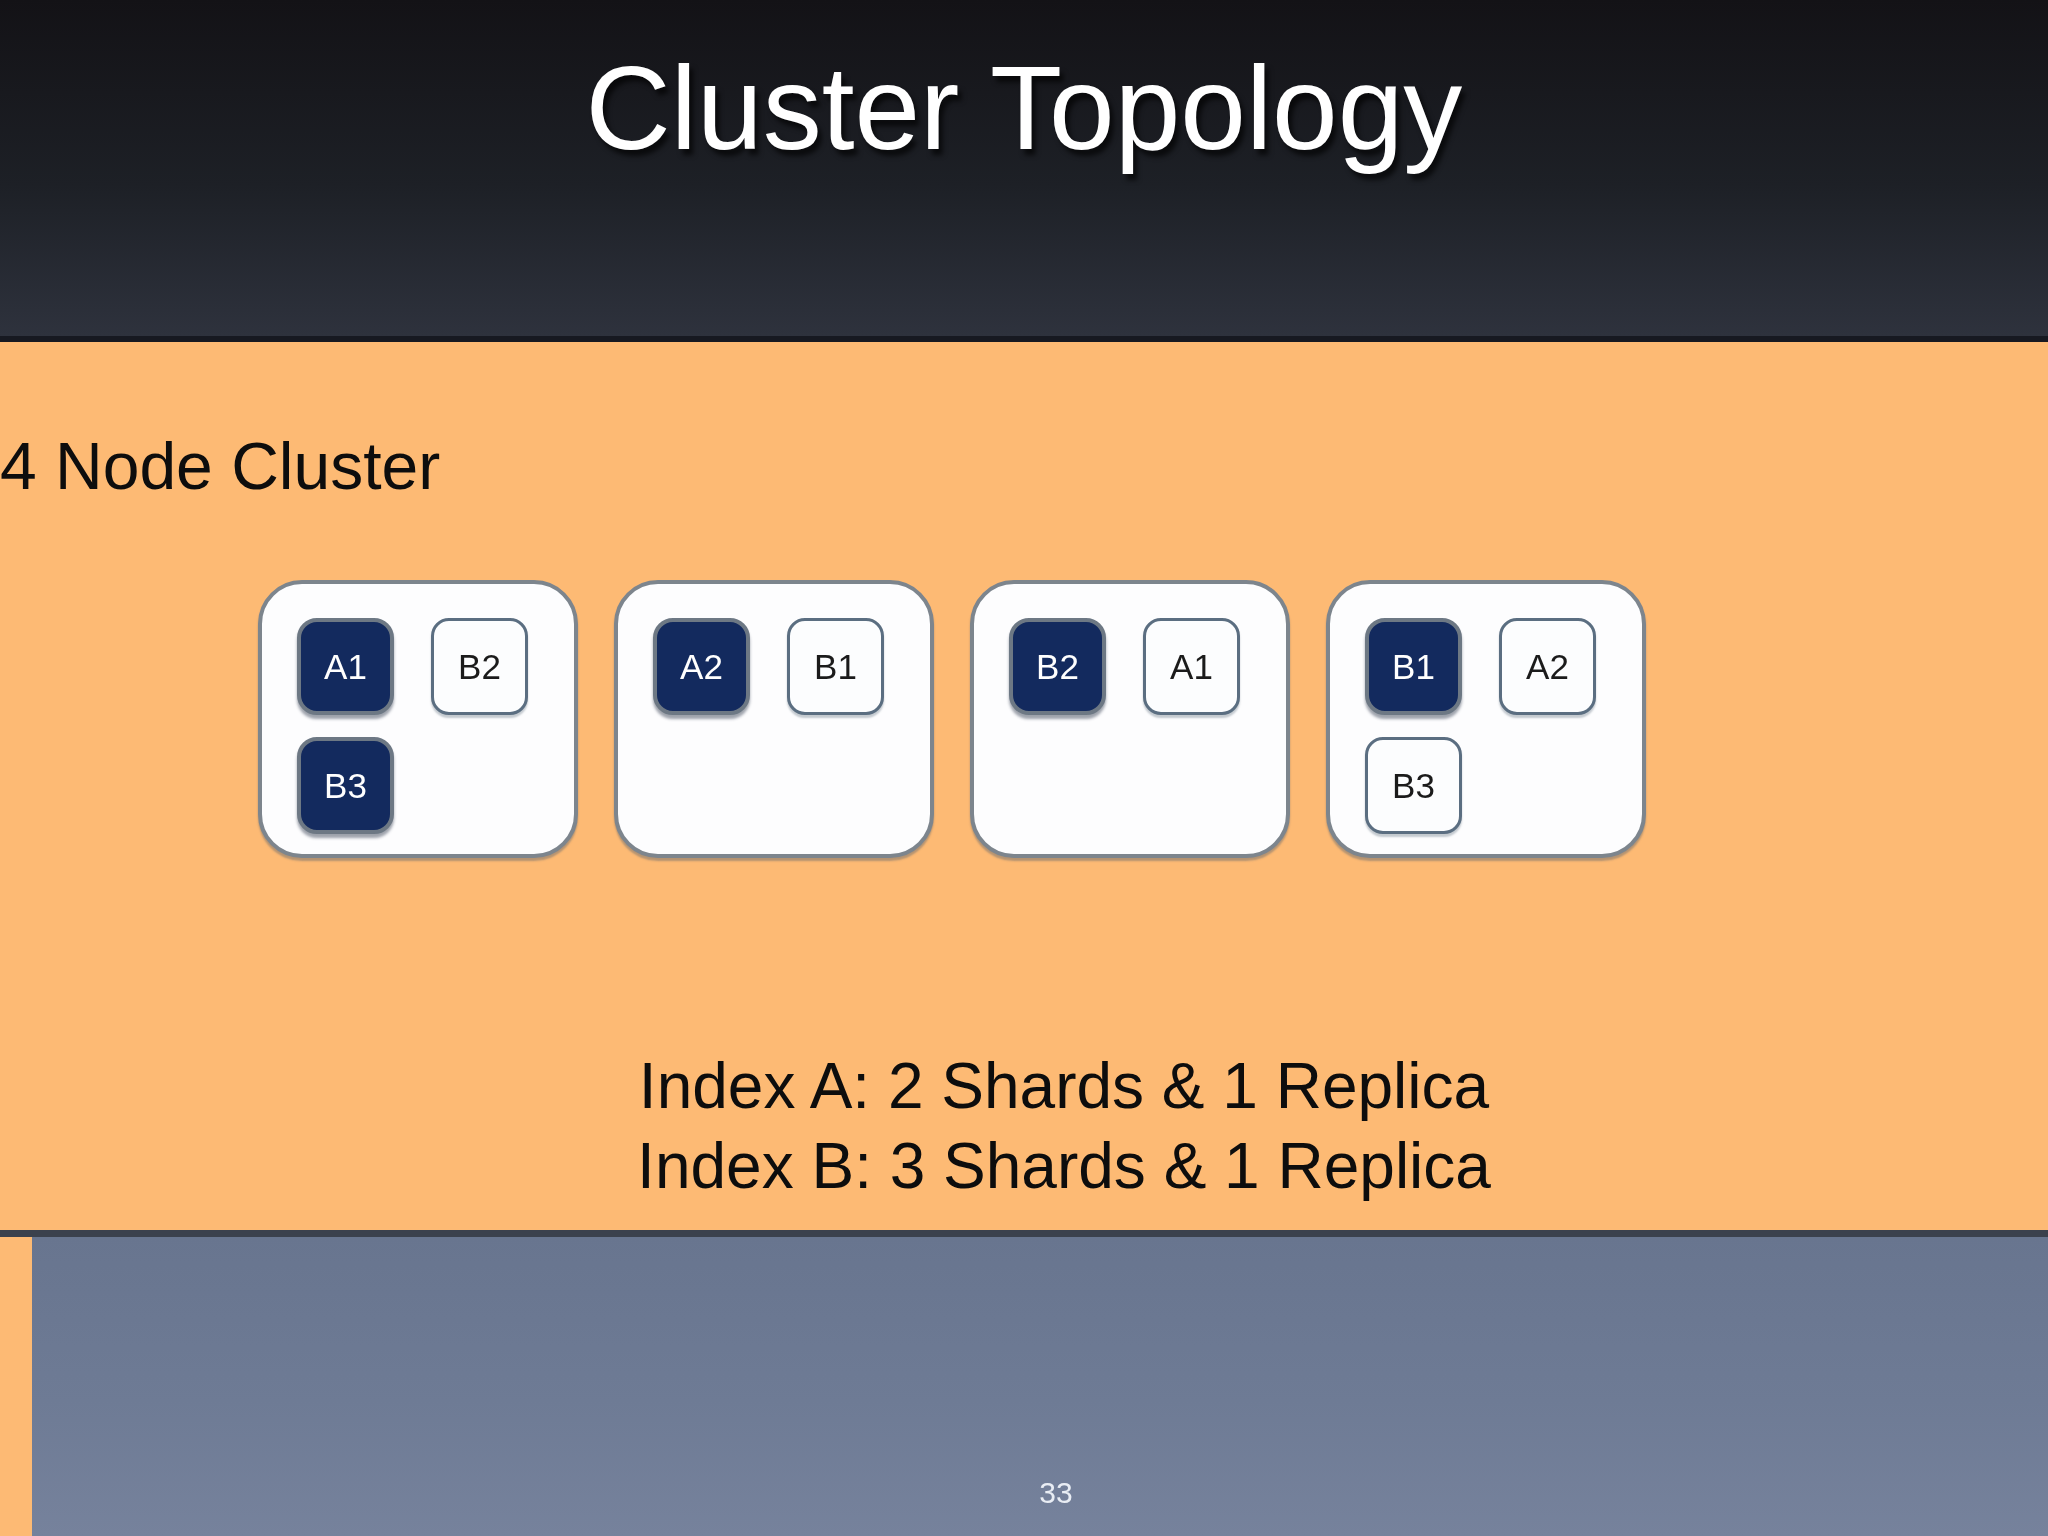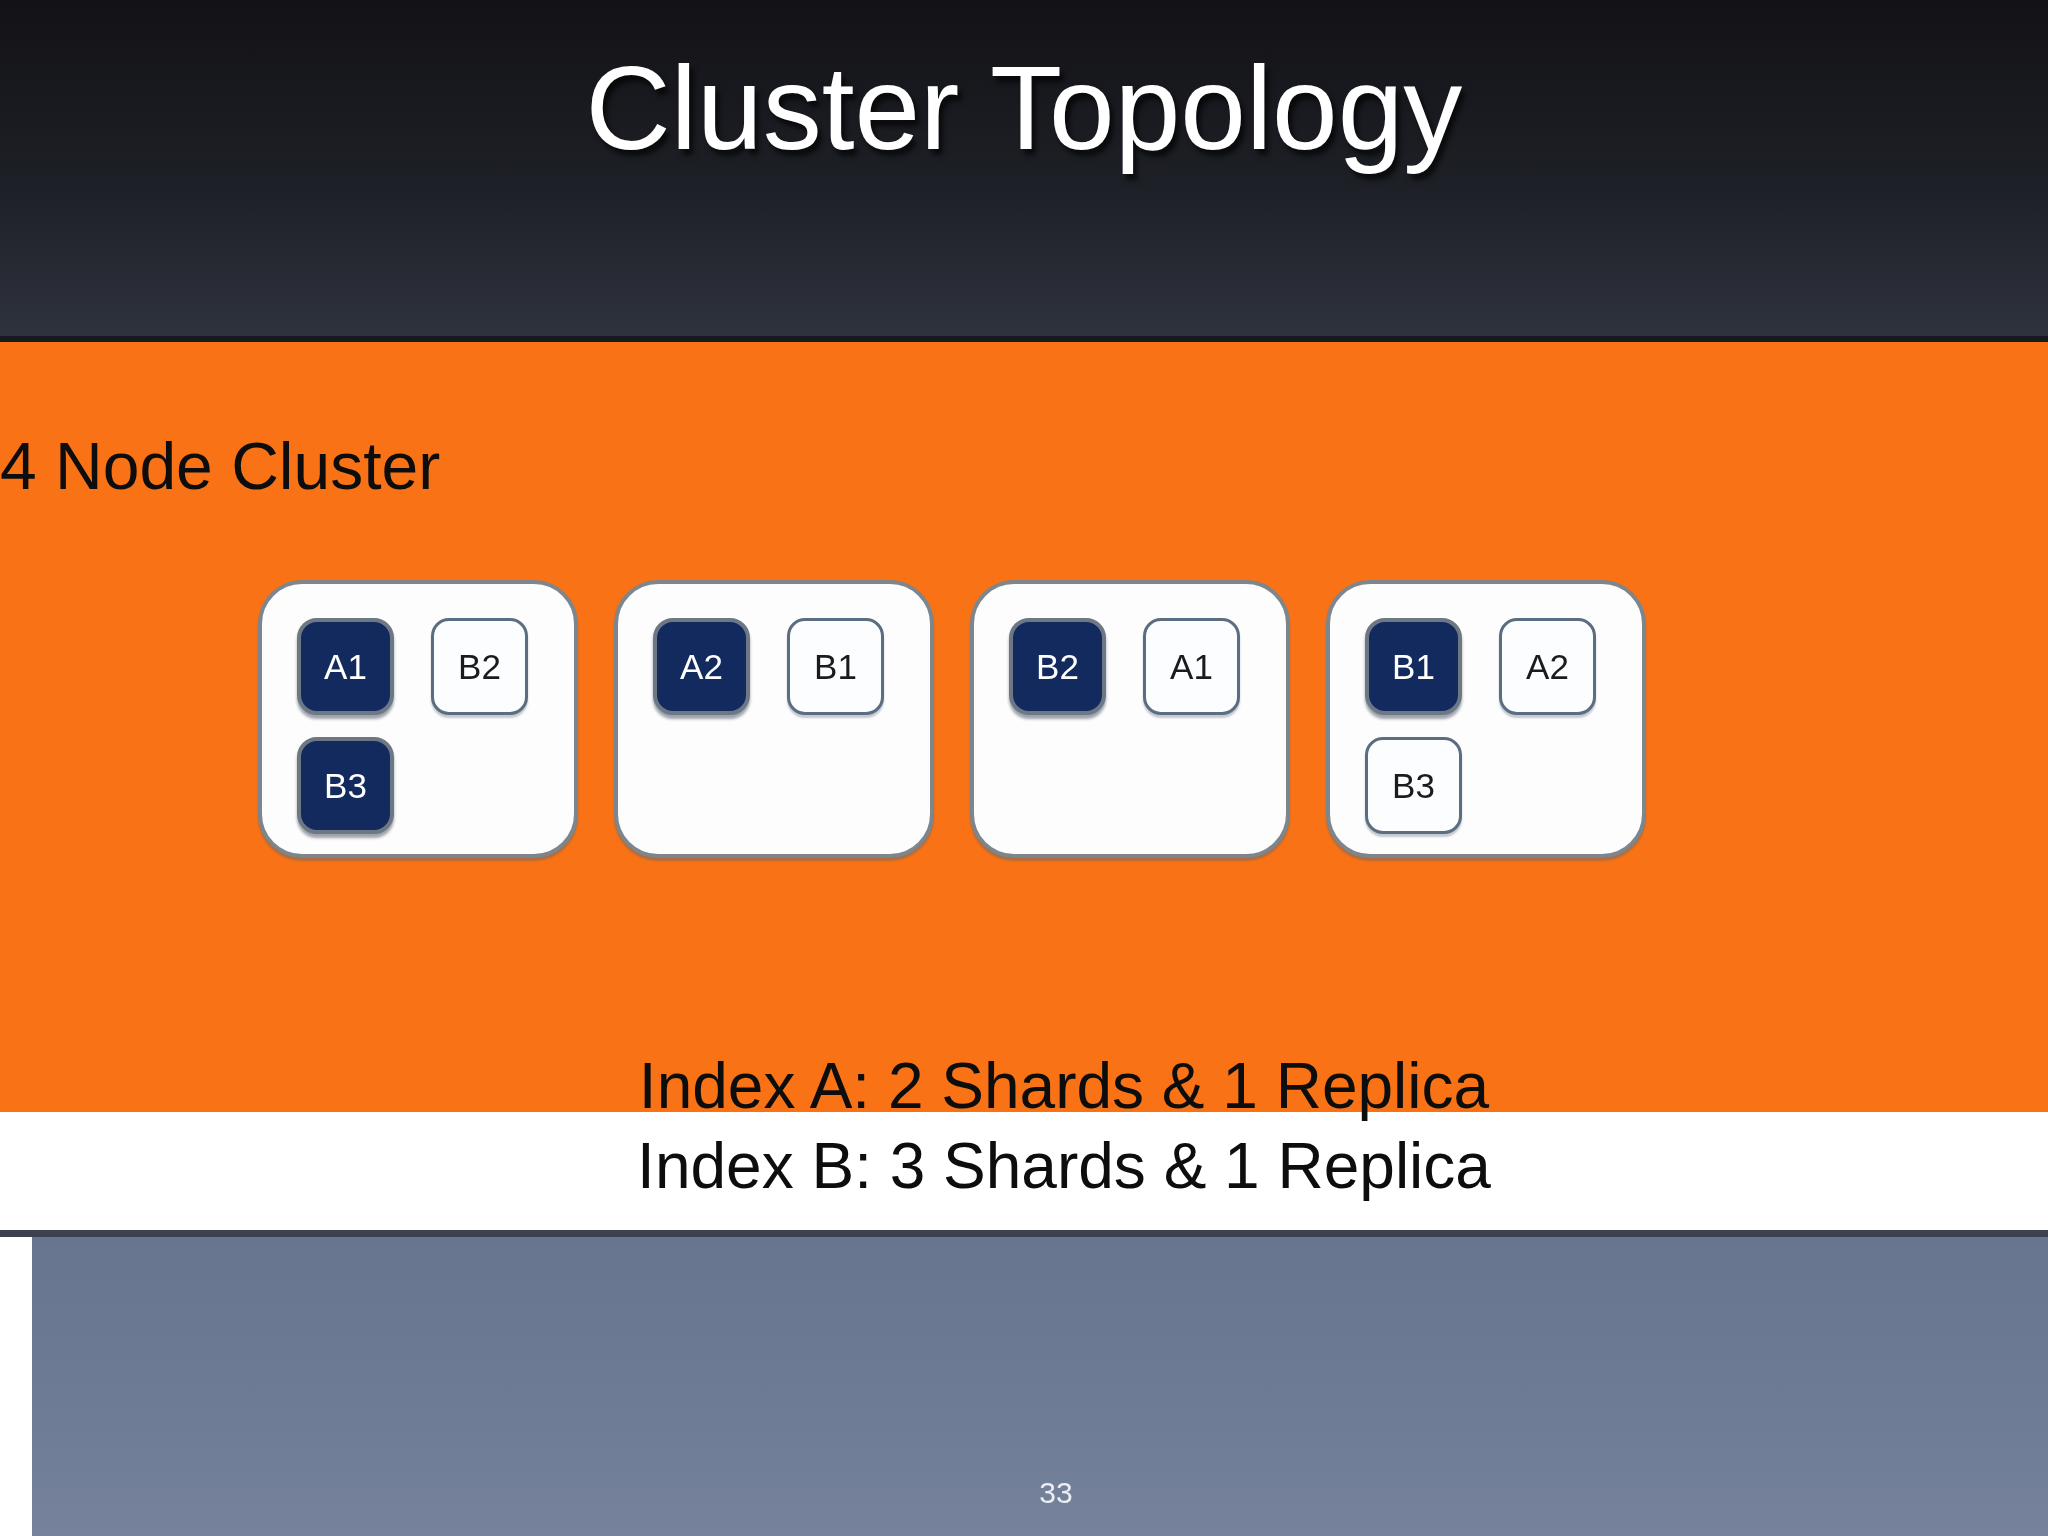--- a/index.html
+++ b/index.html
@@ -4,22 +4,22 @@
 <style>
   html, body { margin: 0; padding: 0; }
   body {
     width: 2048px; height: 1536px;
     font-family: "Liberation Sans", sans-serif;
     background: #ffffff;
     overflow: hidden;
   }
   .slide {
     position: relative;
-    width: 2048px; height: 1112px;
-    background: #f97316;
+    width: 2048px; height: 1536px;
+    background: #fdba74;
   }
 
   
   .header {
     position: absolute; top: 0; left: 0;
     width: 100%; height: 336px;
     background: linear-gradient(180deg, var(--header-top, #131216) 0%, #1d2026 55%, var(--header-bottom, #2e323d) 100%);
     border-bottom: 6px solid #171921;
   }
   .title {

